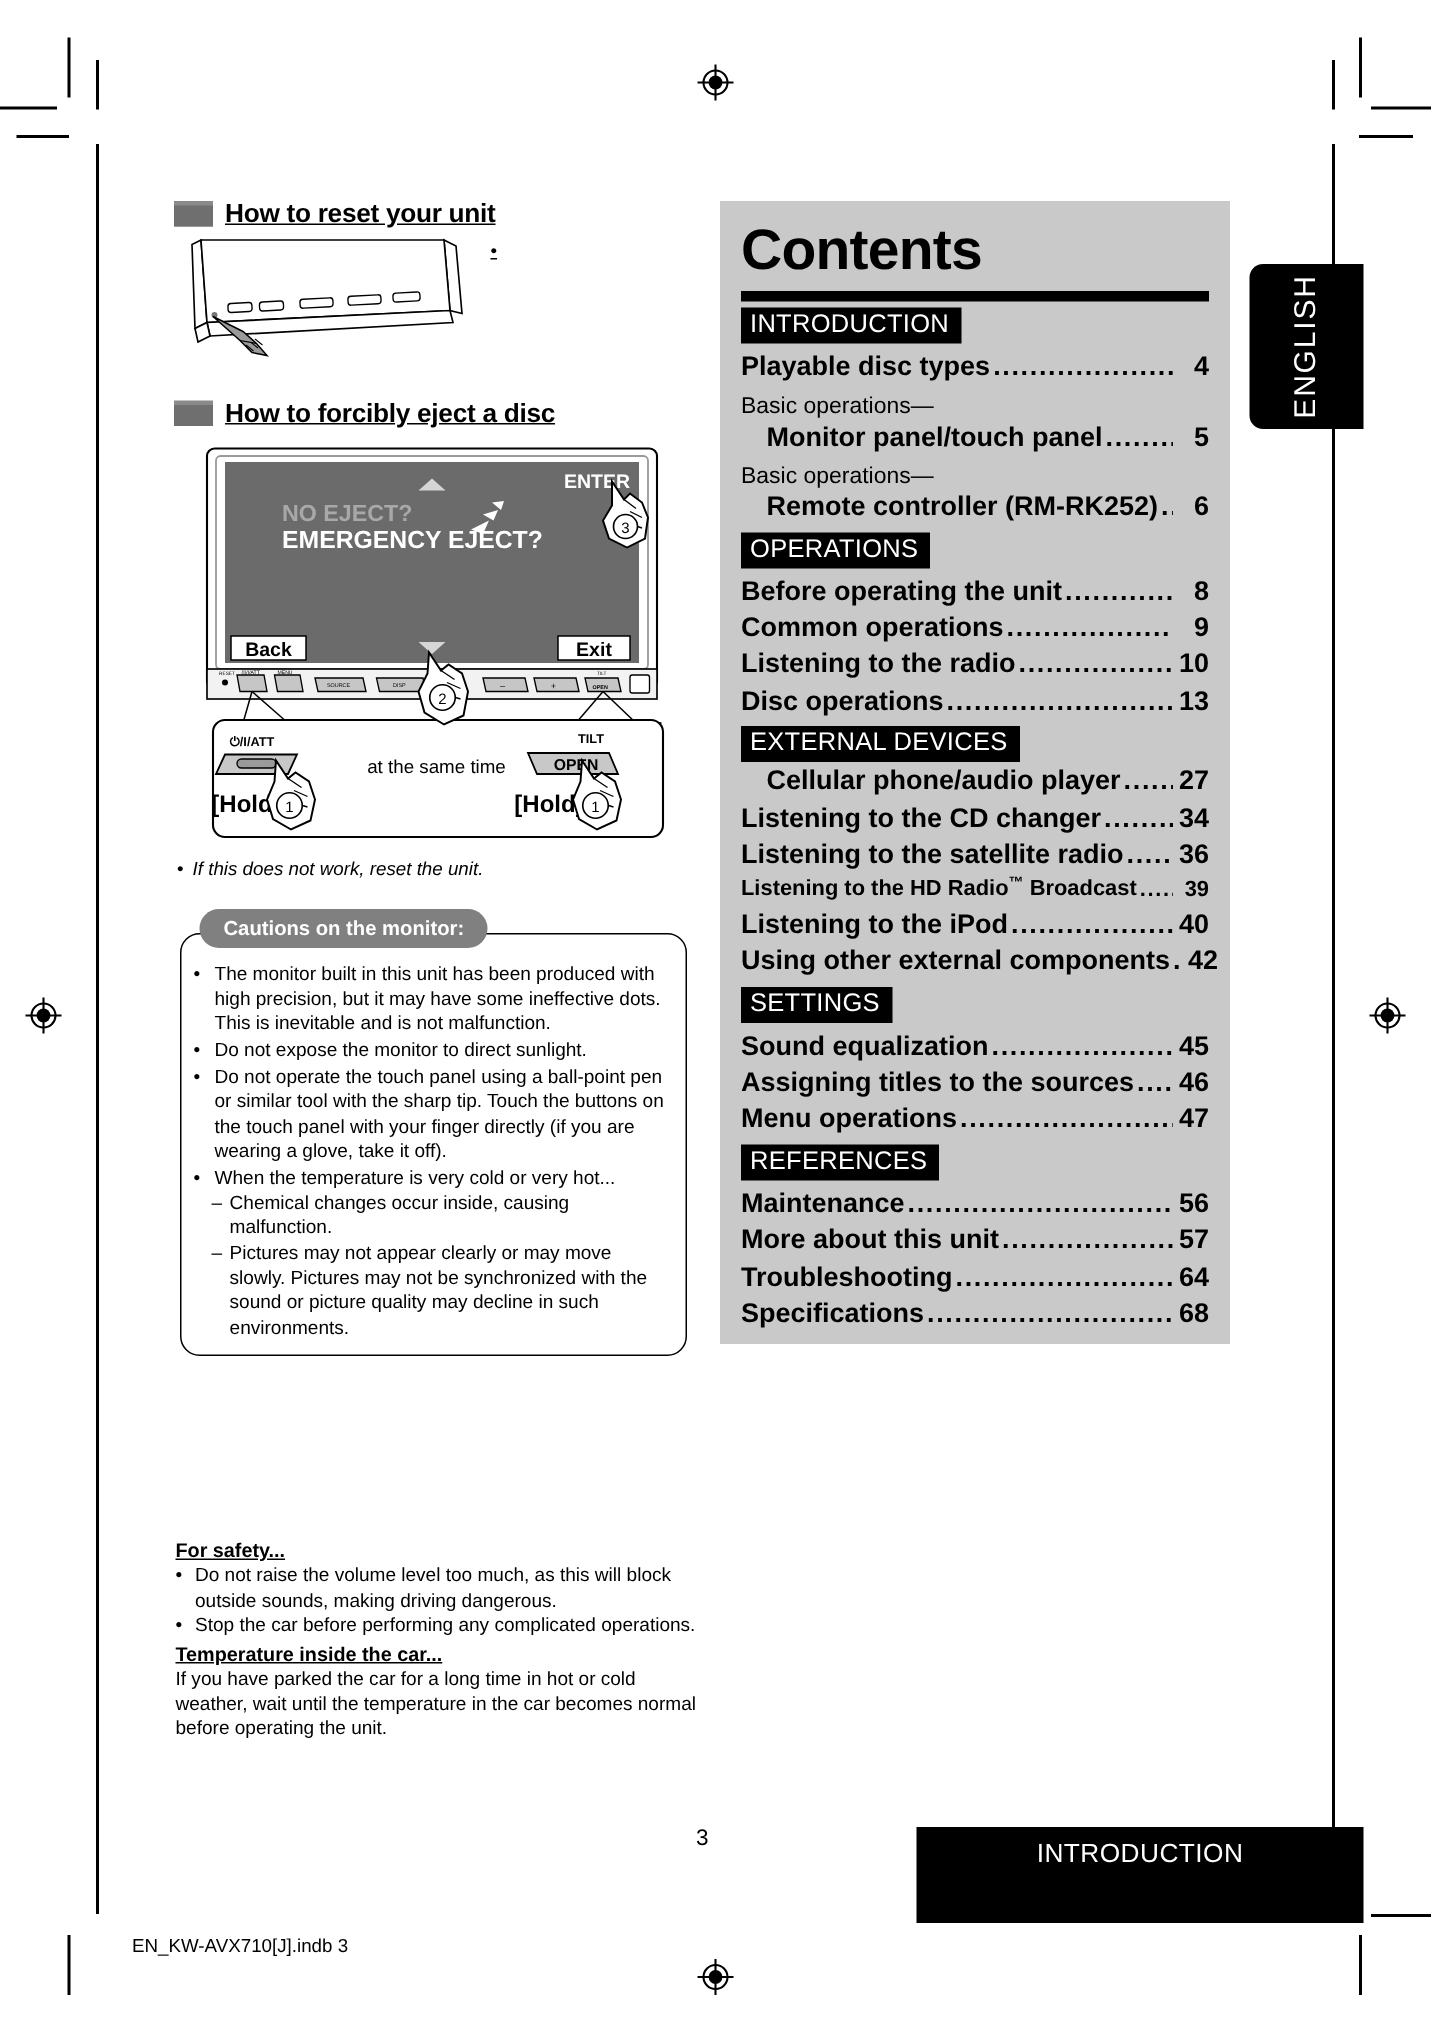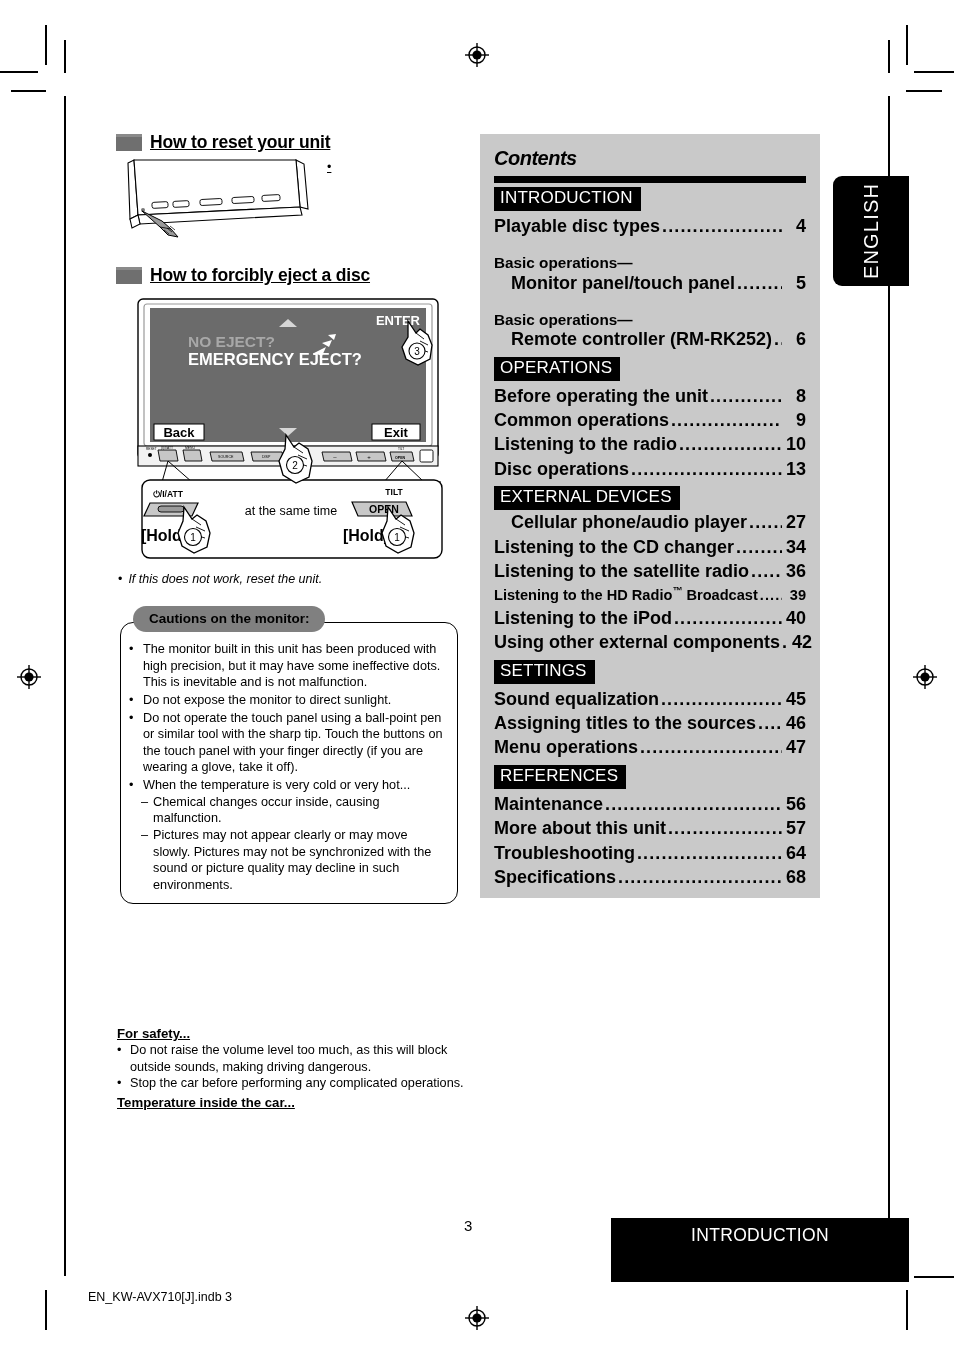--- a/index.html
+++ b/index.html
@@ -99,21 +99,21 @@
     border: 1.6px solid #000;
     border-radius: 13px;
     padding: 18px 10px 8px 8px;
     box-sizing: border-box;
   }
   #cautions-title {
     position: absolute;
     left: 12px;
     top: -17px;
     background: #808080;
-    color: #000000;
+    color: #ffffff;
     font-weight: bold;
     font-size: 13.5px;
     padding: 5px 16px 6px 16px;
     border-radius: 16px;
     white-space: nowrap;
   }
   .caut-list { margin: 0; padding: 0; list-style: none; }
   .caut-list > li {
     display: flex;
     gap: 6px;
@@ -148,23 +148,22 @@
   #contents {
     position: absolute;
     left: 480px;
     top: 134px;
     width: 340px;
     background: #c9c9c9;
     padding: 14px 14px 10px 14px;
     box-sizing: border-box;
   }
   #contents-title {
-    font-size: 20px;
+    font-size: 38px;
     font-weight: bold;
-    font-style: italic;
     letter-spacing: -0.5px;
     line-height: 1;
     margin-bottom: 8px;
   }
   .rule { height: 7px; background: #000; margin-bottom: 4px; }
   .cat {
     display: inline-block;
     background: #000;
     color: #fff;
     font-size: 17px;
@@ -192,24 +191,24 @@
     min-width: 6px;
   }
   .entry .pg {
     flex: 0 0 auto;
     text-align: right;
     min-width: 22px;
     white-space: nowrap;
   }
   .entry.cont { margin-top: 0; padding-left: 17px; }
   .entry-plain {
-    font-weight: bold;
+    font-weight: normal;
     font-size: 15.3px;
     line-height: 1.19;
-    margin-top: 17px;
+    margin-top: 7px;
     white-space: nowrap;
   }
   .sup { font-size: 9px; vertical-align: super; }
   .tm { font-size: 10px; vertical-align: super; }
 
   
   #english-tab {
     position: absolute;
     left: 833px;
     top: 176px;
@@ -513,20 +512,21 @@
     <li>
       <span class="bullet">•</span>
       <span>Do not raise the volume level too much, as this will block outside sounds, making driving dangerous.</span>
     </li>
     <li>
       <span class="bullet">•</span>
       <span>Stop the car before performing any complicated operations.</span>
     </li>
   </ul>
   <div class="u-head">Temperature inside the car...</div>
+  <div class="para">If you have parked the car for a long time in hot or cold weather, wait until the temperature in the car becomes normal before operating the unit.</div>
 </div>
 
 <div id="contents">
   <div id="contents-title">Contents</div>
   <div class="rule"></div>
 
   
   <div class="cat first">INTRODUCTION</div>
   <div class="entry">
     <span class="lbl">Playable disc types</span>

